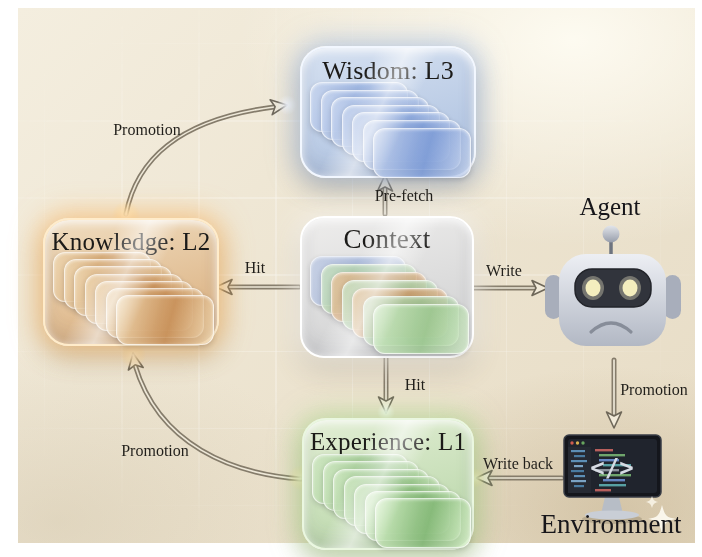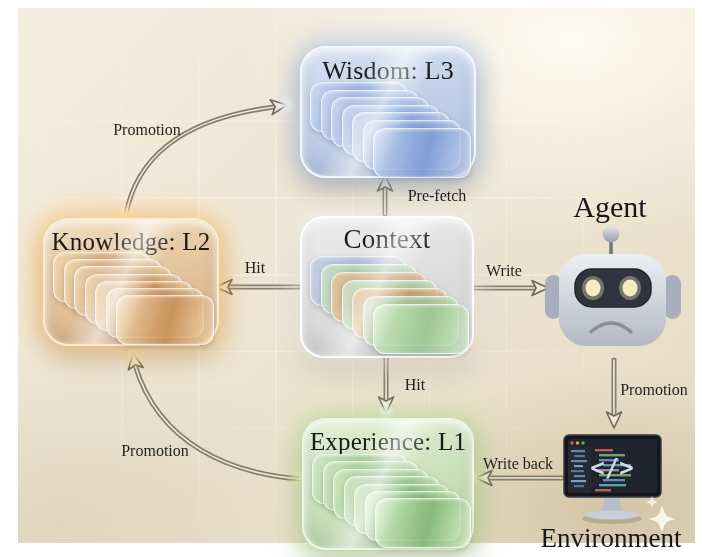--- a/index.html
+++ b/index.html
@@ -35,31 +35,31 @@
   #box-context .box-title{font-size:27px;top:6px;}
   #box-wisdom .box-title{font-size:26px;}
   .card{position:absolute;border-radius:12px;border:1.5px solid rgba(255,255,255,.72);
     box-shadow:0 2px 5px rgba(40,40,50,.18), inset 0 1px 3px rgba(255,255,255,.55);}
   .shine{position:absolute;inset:0;border-radius:inherit;pointer-events:none;
     background:linear-gradient(115deg, transparent 32%, rgba(255,255,255,.55) 46%, transparent 60%);}
   
   .edge-label{position:absolute;transform:translate(-50%,-50%);white-space:nowrap;
     color:#211f1b;font-size:16px;}
   #lbl-promotion-top{left:129px;top:122px;}
-  #lbl-prefetch{left:419px;top:188px;}
+  #lbl-prefetch{left:386px;top:188px;}
   #lbl-hit-left{left:237px;top:260px;}
   #lbl-query{left:486px;top:263px;}
   #lbl-hit-down{left:397px;top:377px;}
   #lbl-execution{left:636px;top:382px;}
   #lbl-write-back{left:500px;top:456px;text-align:center;}
   #lbl-promotion-bottom{left:137px;top:443px;}
   .entity-label{position:absolute;transform:translate(-50%,-50%);white-space:nowrap;
-    color:#17161a;font-size:30px;font-weight:500;}
+    color:#17161a;font-size:25px;font-weight:500;}
   #lbl-agent{left:592px;top:199px;}
-  #lbl-environment{left:593px;top:530px;font-size:27px;}
+  #lbl-environment{left:593px;top:516px;font-size:27px;}
   
   #overlay{position:absolute;left:0;top:0;width:702px;height:557px;pointer-events:none;}
   .shaft-outer{stroke:#857c6b;stroke-width:5;fill:none;stroke-linecap:round;}
   .shaft-inner{stroke:#eee8d8;stroke-width:1.7;fill:none;stroke-linecap:round;}
   .arrow-head{fill:#f1ead9;stroke:#6e6759;stroke-width:1.6;stroke-linejoin:round;}
   .mono{font-family:"DejaVu Sans Mono","Liberation Mono",monospace;}
 </style>
 </head>
 <body>
 

